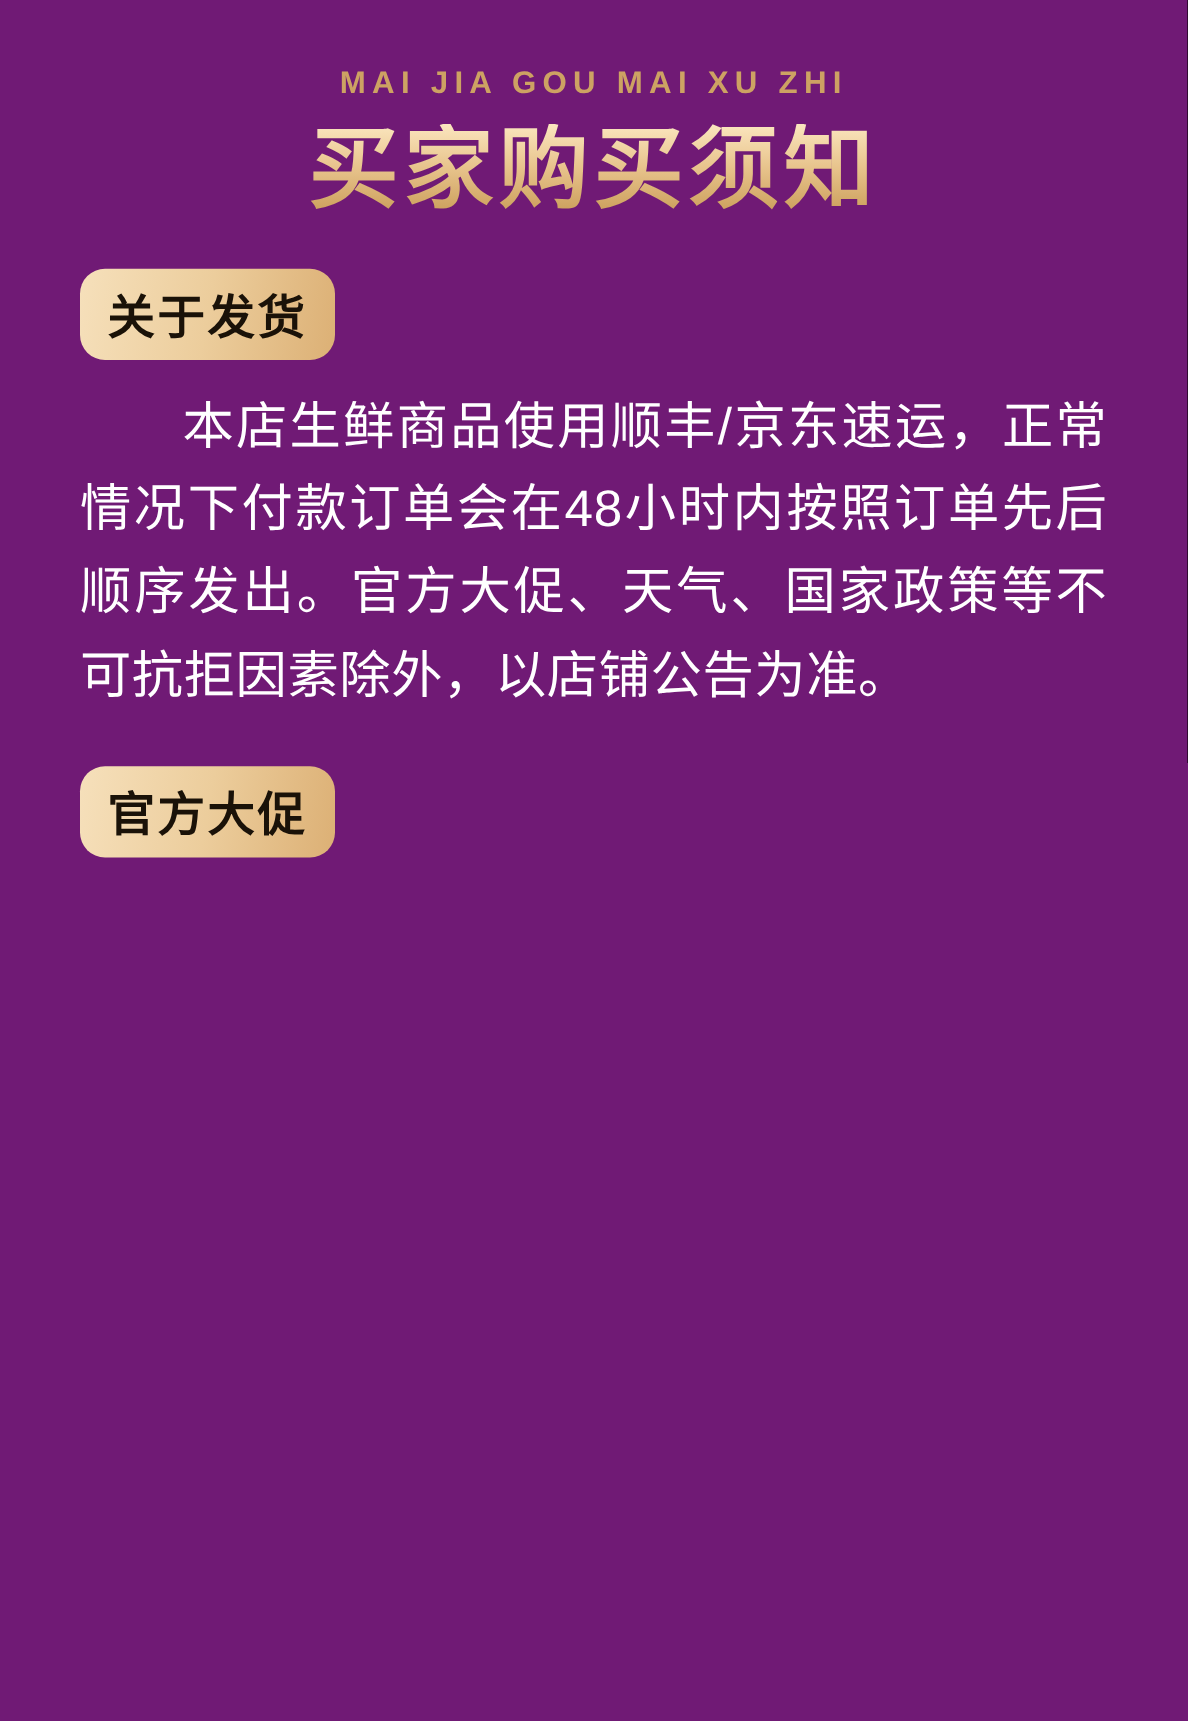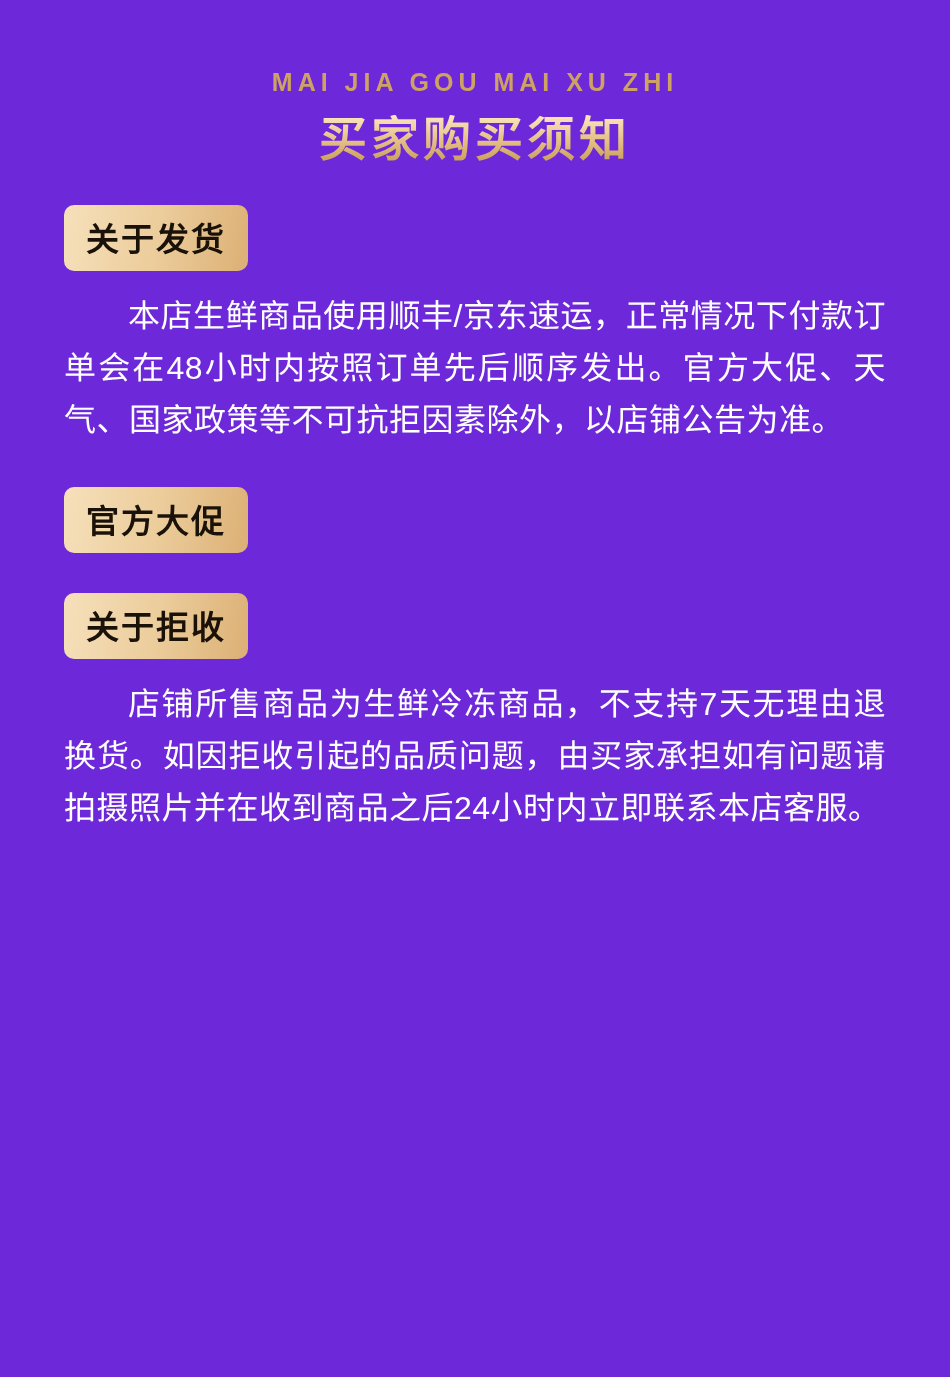--- a/index.html
+++ b/index.html
@@ -11,66 +11,66 @@
     width: 950px;
     height: 1377px;
     overflow: hidden;
     font-family: "Liberation Sans", "DejaVu Sans", sans-serif;
     color: #ffffff;
     position: relative;
   }
   .page {
     width: 950px;
     height: 1377px;
-    background: #6d28d9;
+    background: #701a75;
     box-sizing: border-box;
-    padding: 16px 64px;
+    padding: 0 64px;
     position: relative;
   }
   .header {
     text-align: center;
     padding-top: 52px;
   }
   .pinyin {
     font-size: 25px;
     letter-spacing: 5px;
     font-weight: bold;
     color: #cda263;
     margin-bottom: 18px;
   }
   .main-title {
-    font-size: 48px;
+    font-size: 72px;
     font-weight: bold;
     letter-spacing: 4px;
     line-height: 1.05;
     background: linear-gradient(180deg, #fbe6bf 0%, #e8c48d 45%, #c89a55 100%);
     -webkit-background-clip: text;
     background-clip: text;
     color: transparent;
     -webkit-text-fill-color: transparent;
   }
   .section {
     margin-top: 40px;
   }
   .section:first-of-type {
     margin-top: 60px;
   }
   .badge {
     display: inline-block;
     background: linear-gradient(100deg, #f6e0bb 0%, #eccd9c 50%, #dcb075 100%);
     color: #1a1208;
-    font-size: 33px;
+    font-size: 38px;
     font-weight: bold;
     letter-spacing: 2px;
     padding: 8px 22px 10px 22px;
-    border-radius: 10px;
+    border-radius: 20px;
   }
   .body-text {
     margin-top: 20px;
-    font-size: 32px;
+    font-size: 41px;
     line-height: 1.62;
     letter-spacing: 0.5px;
     text-indent: 2em;
     color: #ffffff;
     text-align: justify;
     font-family: "Liberation Sans", "DejaVu Sans", sans-serif;
   }
 </style>
 </head>
 <body>
@@ -84,18 +84,14 @@
 
   <div class="section">
     <div class="badge">关于发货</div>
     <div class="body-text">本店生鲜商品使用顺丰/京东速运，正常情况下付款订单会在48小时内按照订单先后顺序发出。官方大促、天气、国家政策等不可抗拒因素除外，以店铺公告为准。</div>
   </div>
 
   <div class="section">
     <div class="badge">官方大促</div>
   </div>
 
-  <div class="section">
-    <div class="badge">关于拒收</div>
-    <div class="body-text">店铺所售商品为生鲜冷冻商品，不支持7天无理由退换货。如因拒收引起的品质问题，由买家承担如有问题请拍摄照片并在收到商品之后24小时内立即联系本店客服。</div>
-  </div>
 
 </div>
 
 </body></html>

